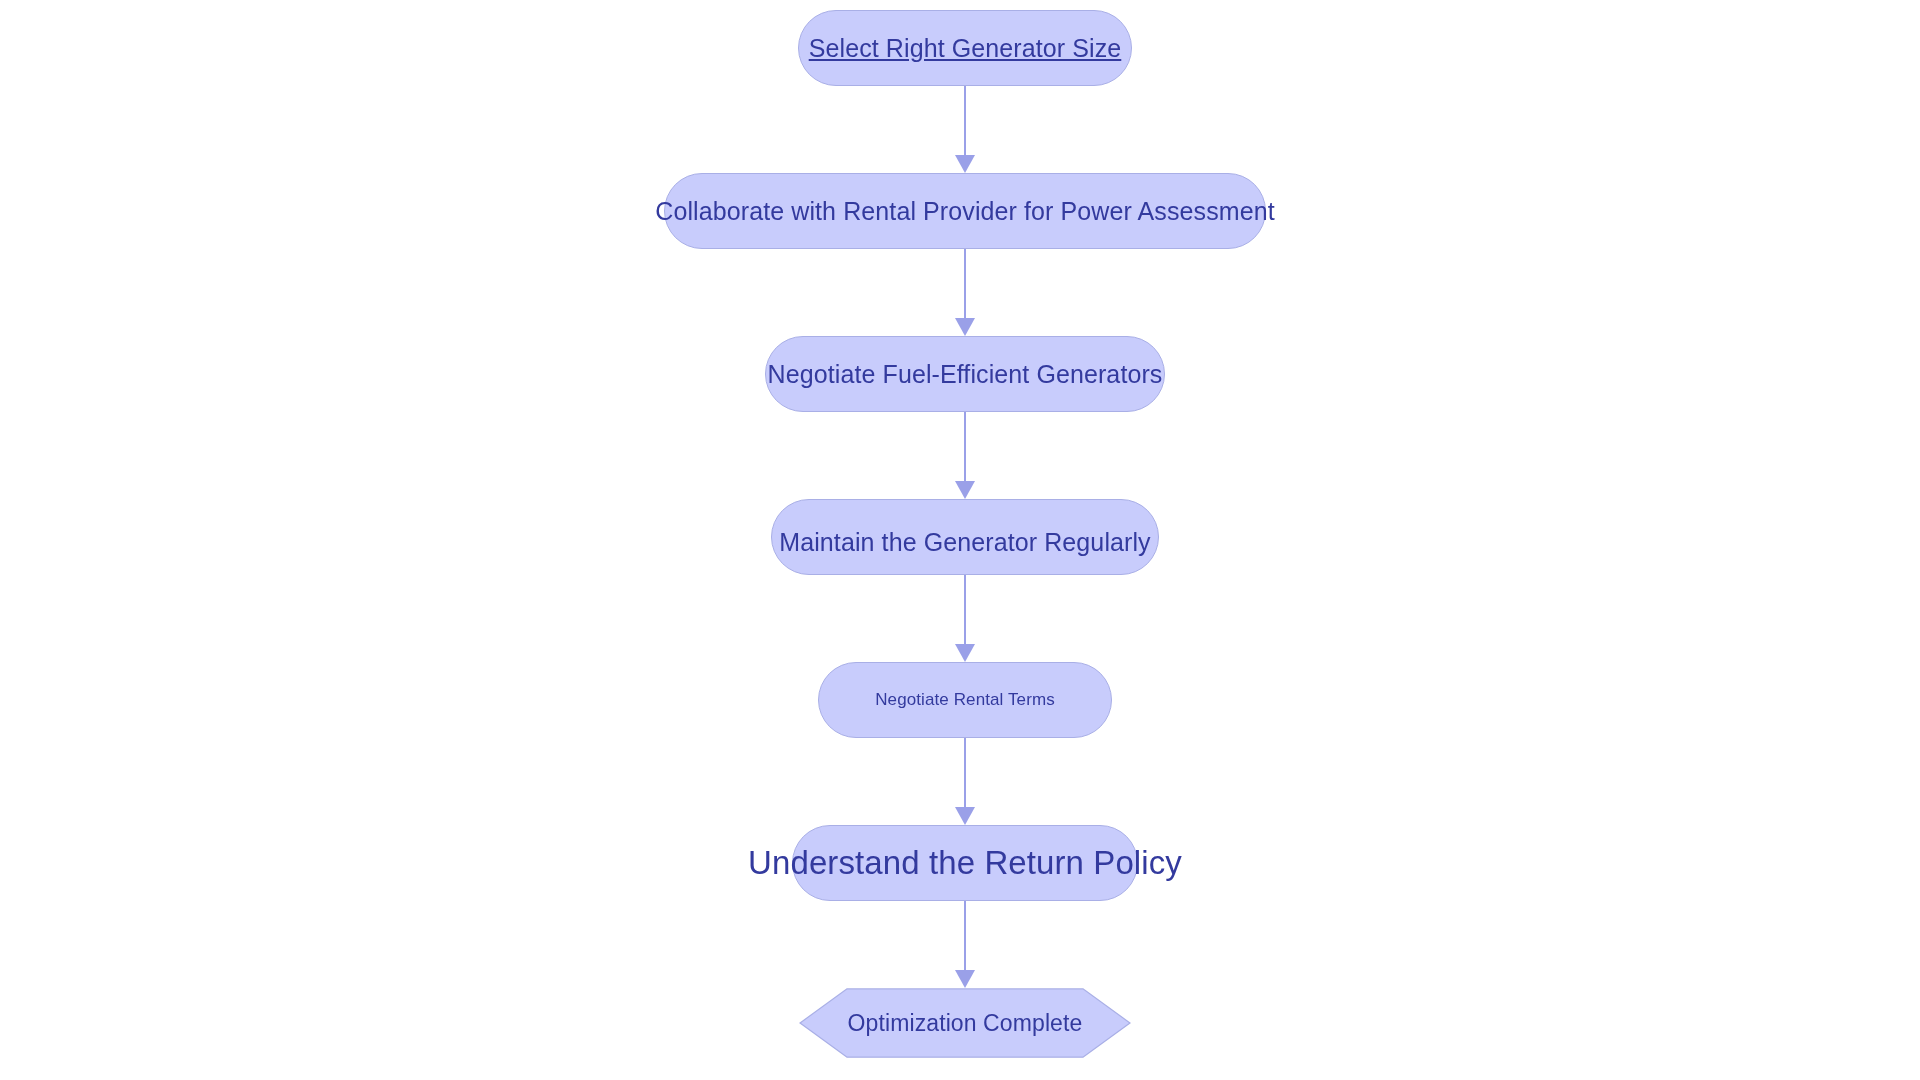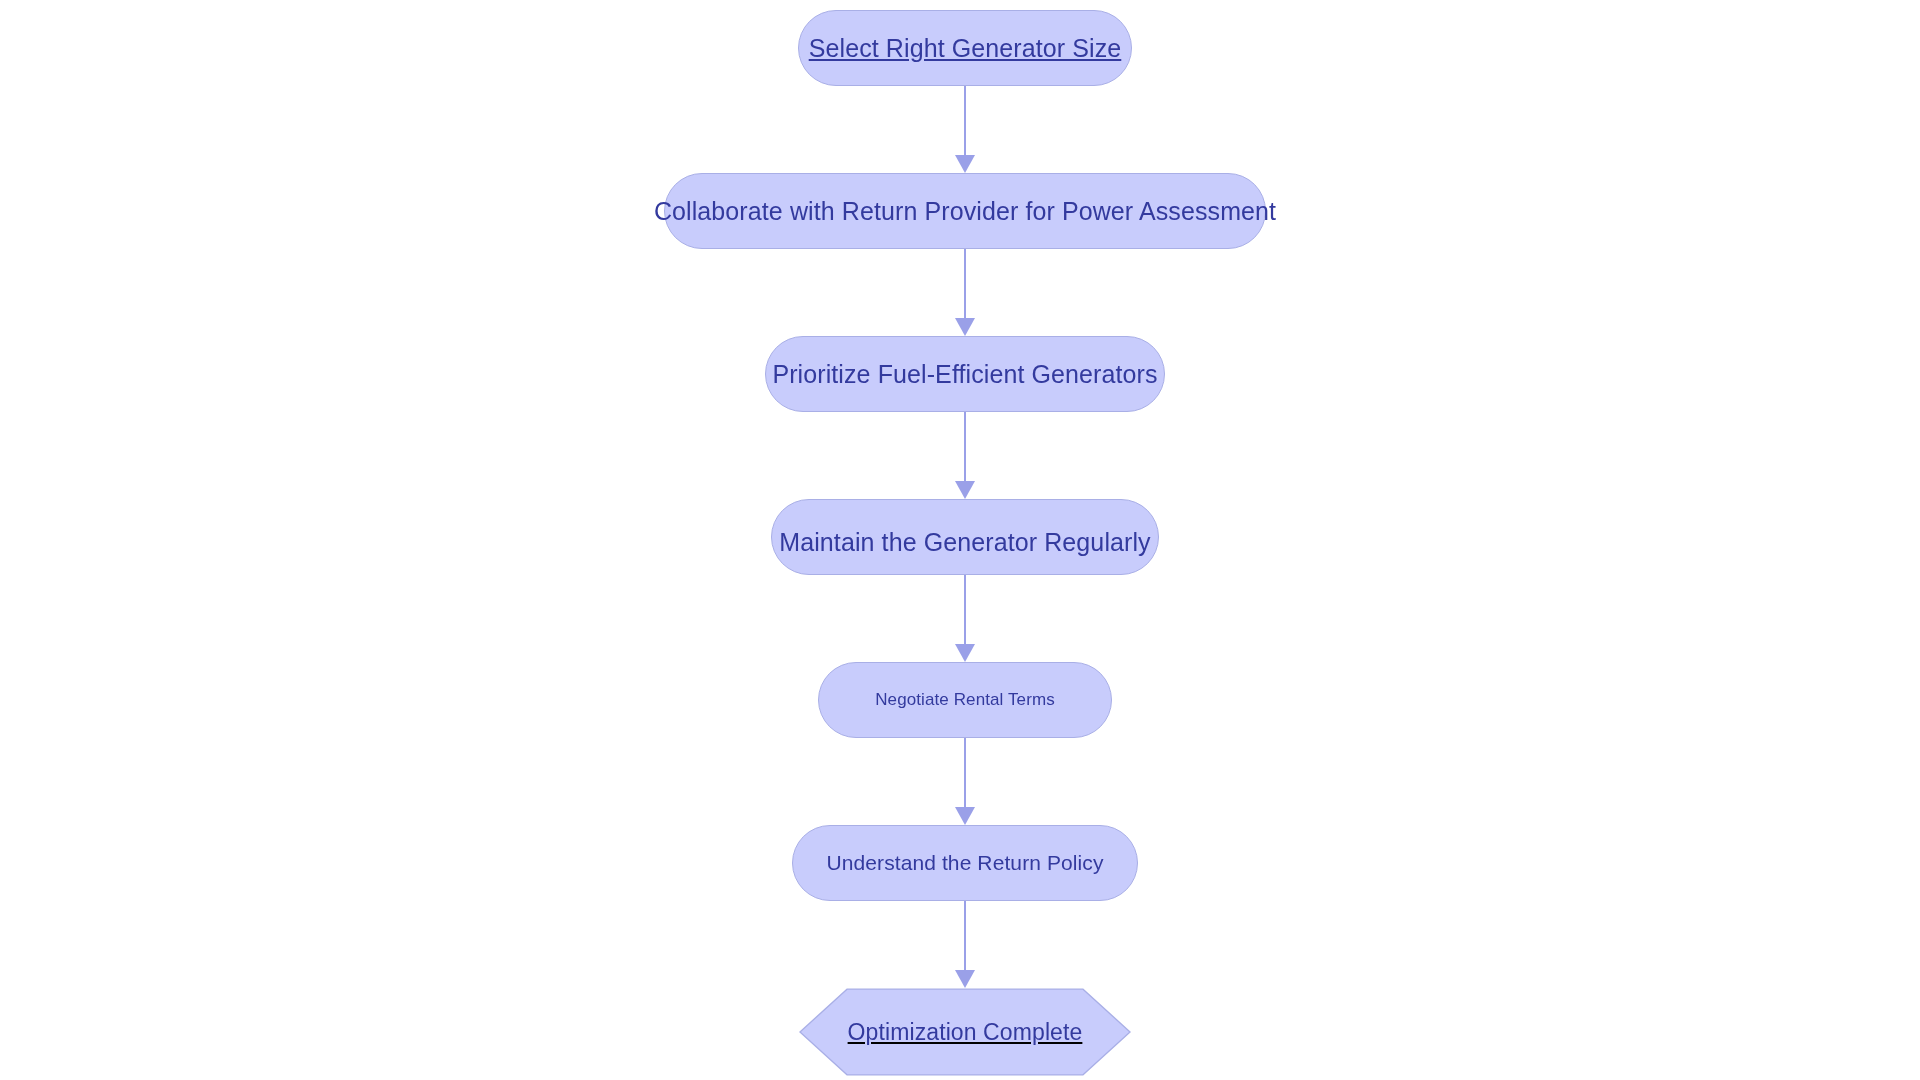--- a/index.html
+++ b/index.html
@@ -100,35 +100,35 @@
           <line x1="965" y1="901" x2="965" y2="970" stroke="#9aa0e8" stroke-width="2"></line>
           <polygon points="955,970 975,970 965,988" fill="#9aa0e8"></polygon>
         </g>
     </svg>
 
     <div id="nodes-group">
         <div class="node node-stadium" style="left: 965px; top: 10px; width: 334px; height: 76px;">
           <span class="node-label" style="font-size: 25px; text-decoration: underline;">Select Right Generator Size</span>
         </div>
         <div class="node node-stadium" style="left: 965px; top: 173px; width: 602px; height: 76px;">
-          <span class="node-label" style="font-size: 25px;">Collaborate with Return Provider for Power Assessment</span>
+          <span class="node-label" style="font-size: 25px;">Collaborate with Rental Provider for Power Assessment</span>
         </div>
         <div class="node node-stadium" style="left: 965px; top: 336px; width: 400px; height: 76px;">
-          <span class="node-label" style="font-size: 25px;">Prioritize Fuel-Efficient Generators</span>
+          <span class="node-label" style="font-size: 25px;">Negotiate Fuel-Efficient Generators</span>
         </div>
         <div class="node node-stadium" style="left: 965px; top: 499px; width: 388px; height: 76px;">
           <span class="node-label" style="font-size: 25px; margin-top: 10px;">Maintain the Generator Regularly</span>
         </div>
         <div class="node node-stadium" style="left: 965px; top: 662px; width: 294px; height: 76px;">
           <span class="node-label" style="font-size: 17px;">Negotiate Rental Terms</span>
         </div>
         <div class="node node-stadium" style="left: 965px; top: 825px; width: 346px; height: 76px;">
-          <span class="node-label" style="font-size: 21px;">Understand the Return Policy</span>
+          <span class="node-label" style="font-size: 33px;">Understand the Return Policy</span>
         </div>
-        <div class="node node-hexagon" style="left: 965px; top: 988px; width: 332px; height: 88px; text-decoration: underline;">
+        <div class="node node-hexagon" style="left: 965px; top: 988px; width: 332px; height: 70px;">
           <svg class="hex-svg" viewBox="0 0 332 80" preserveAspectRatio="none">
             <polygon points="48,1 284,1 331,40 284,79 48,79 1,40" fill="#c8ccfc" stroke="#a9afe6" stroke-width="1.3"></polygon>
           </svg>
           <span class="node-label" style="font-size: 23px;">Optimization Complete</span>
         </div>
       </div>
 
   </div>
 </div>
 

